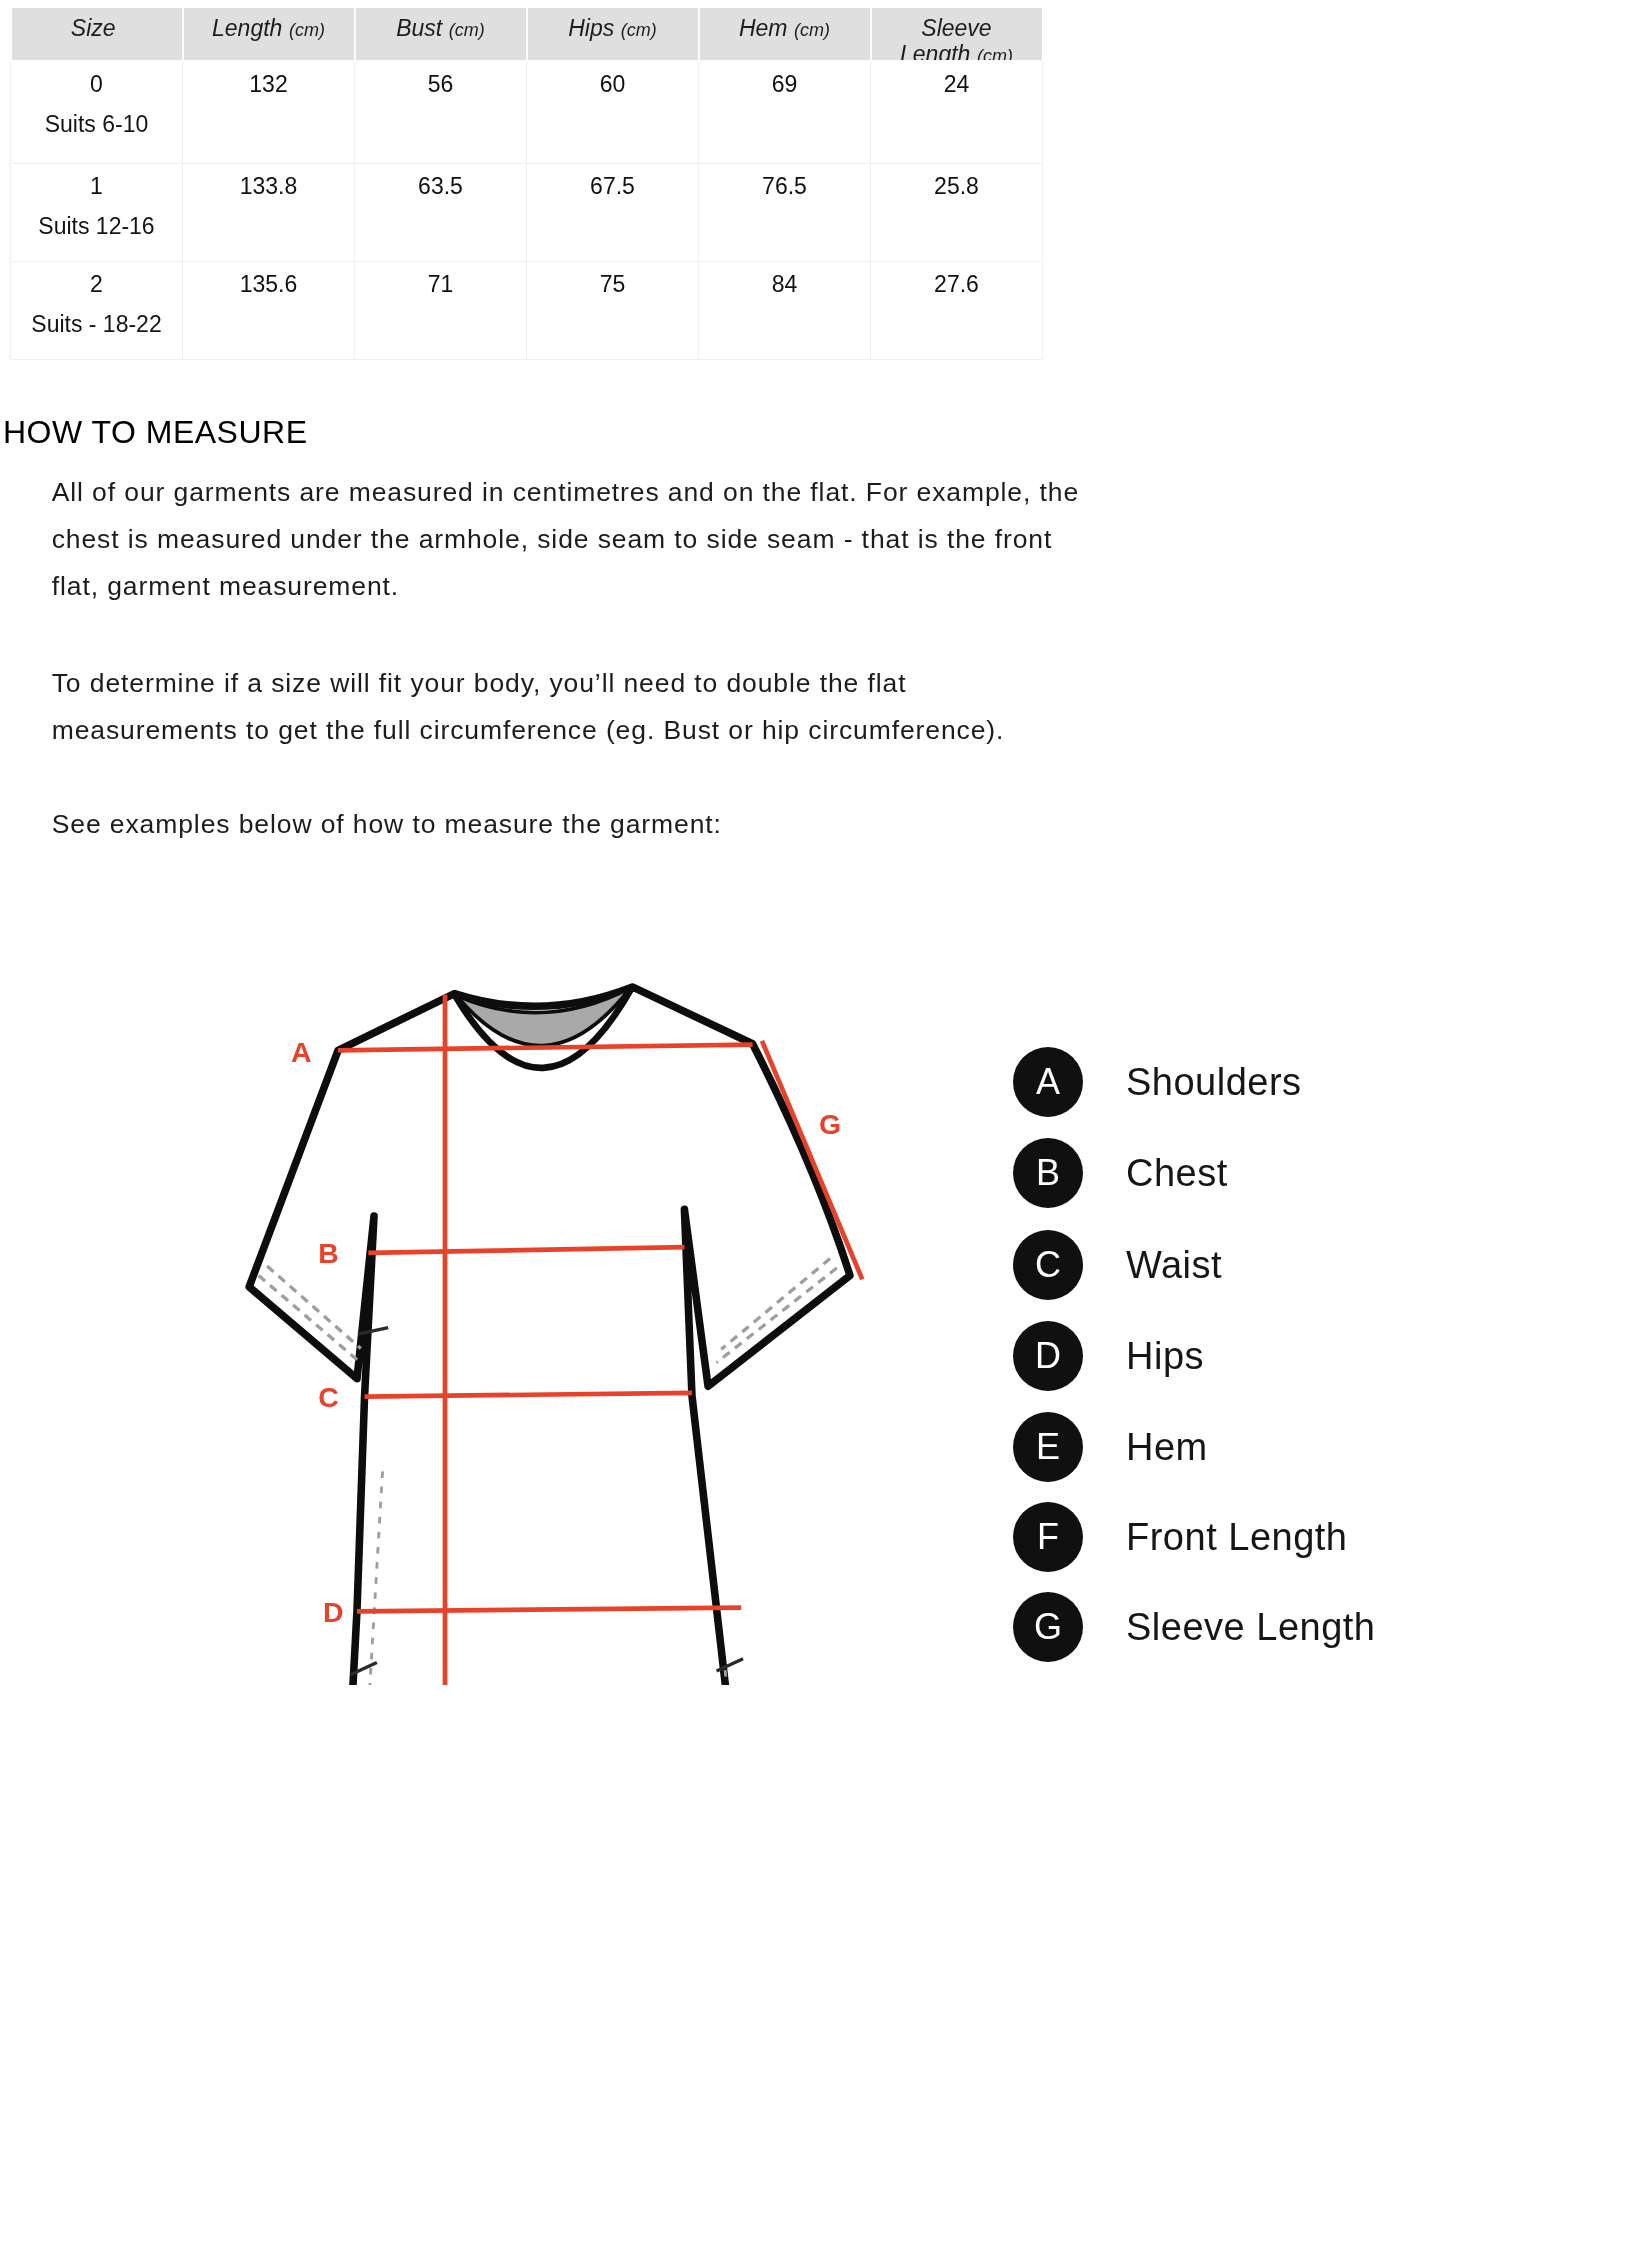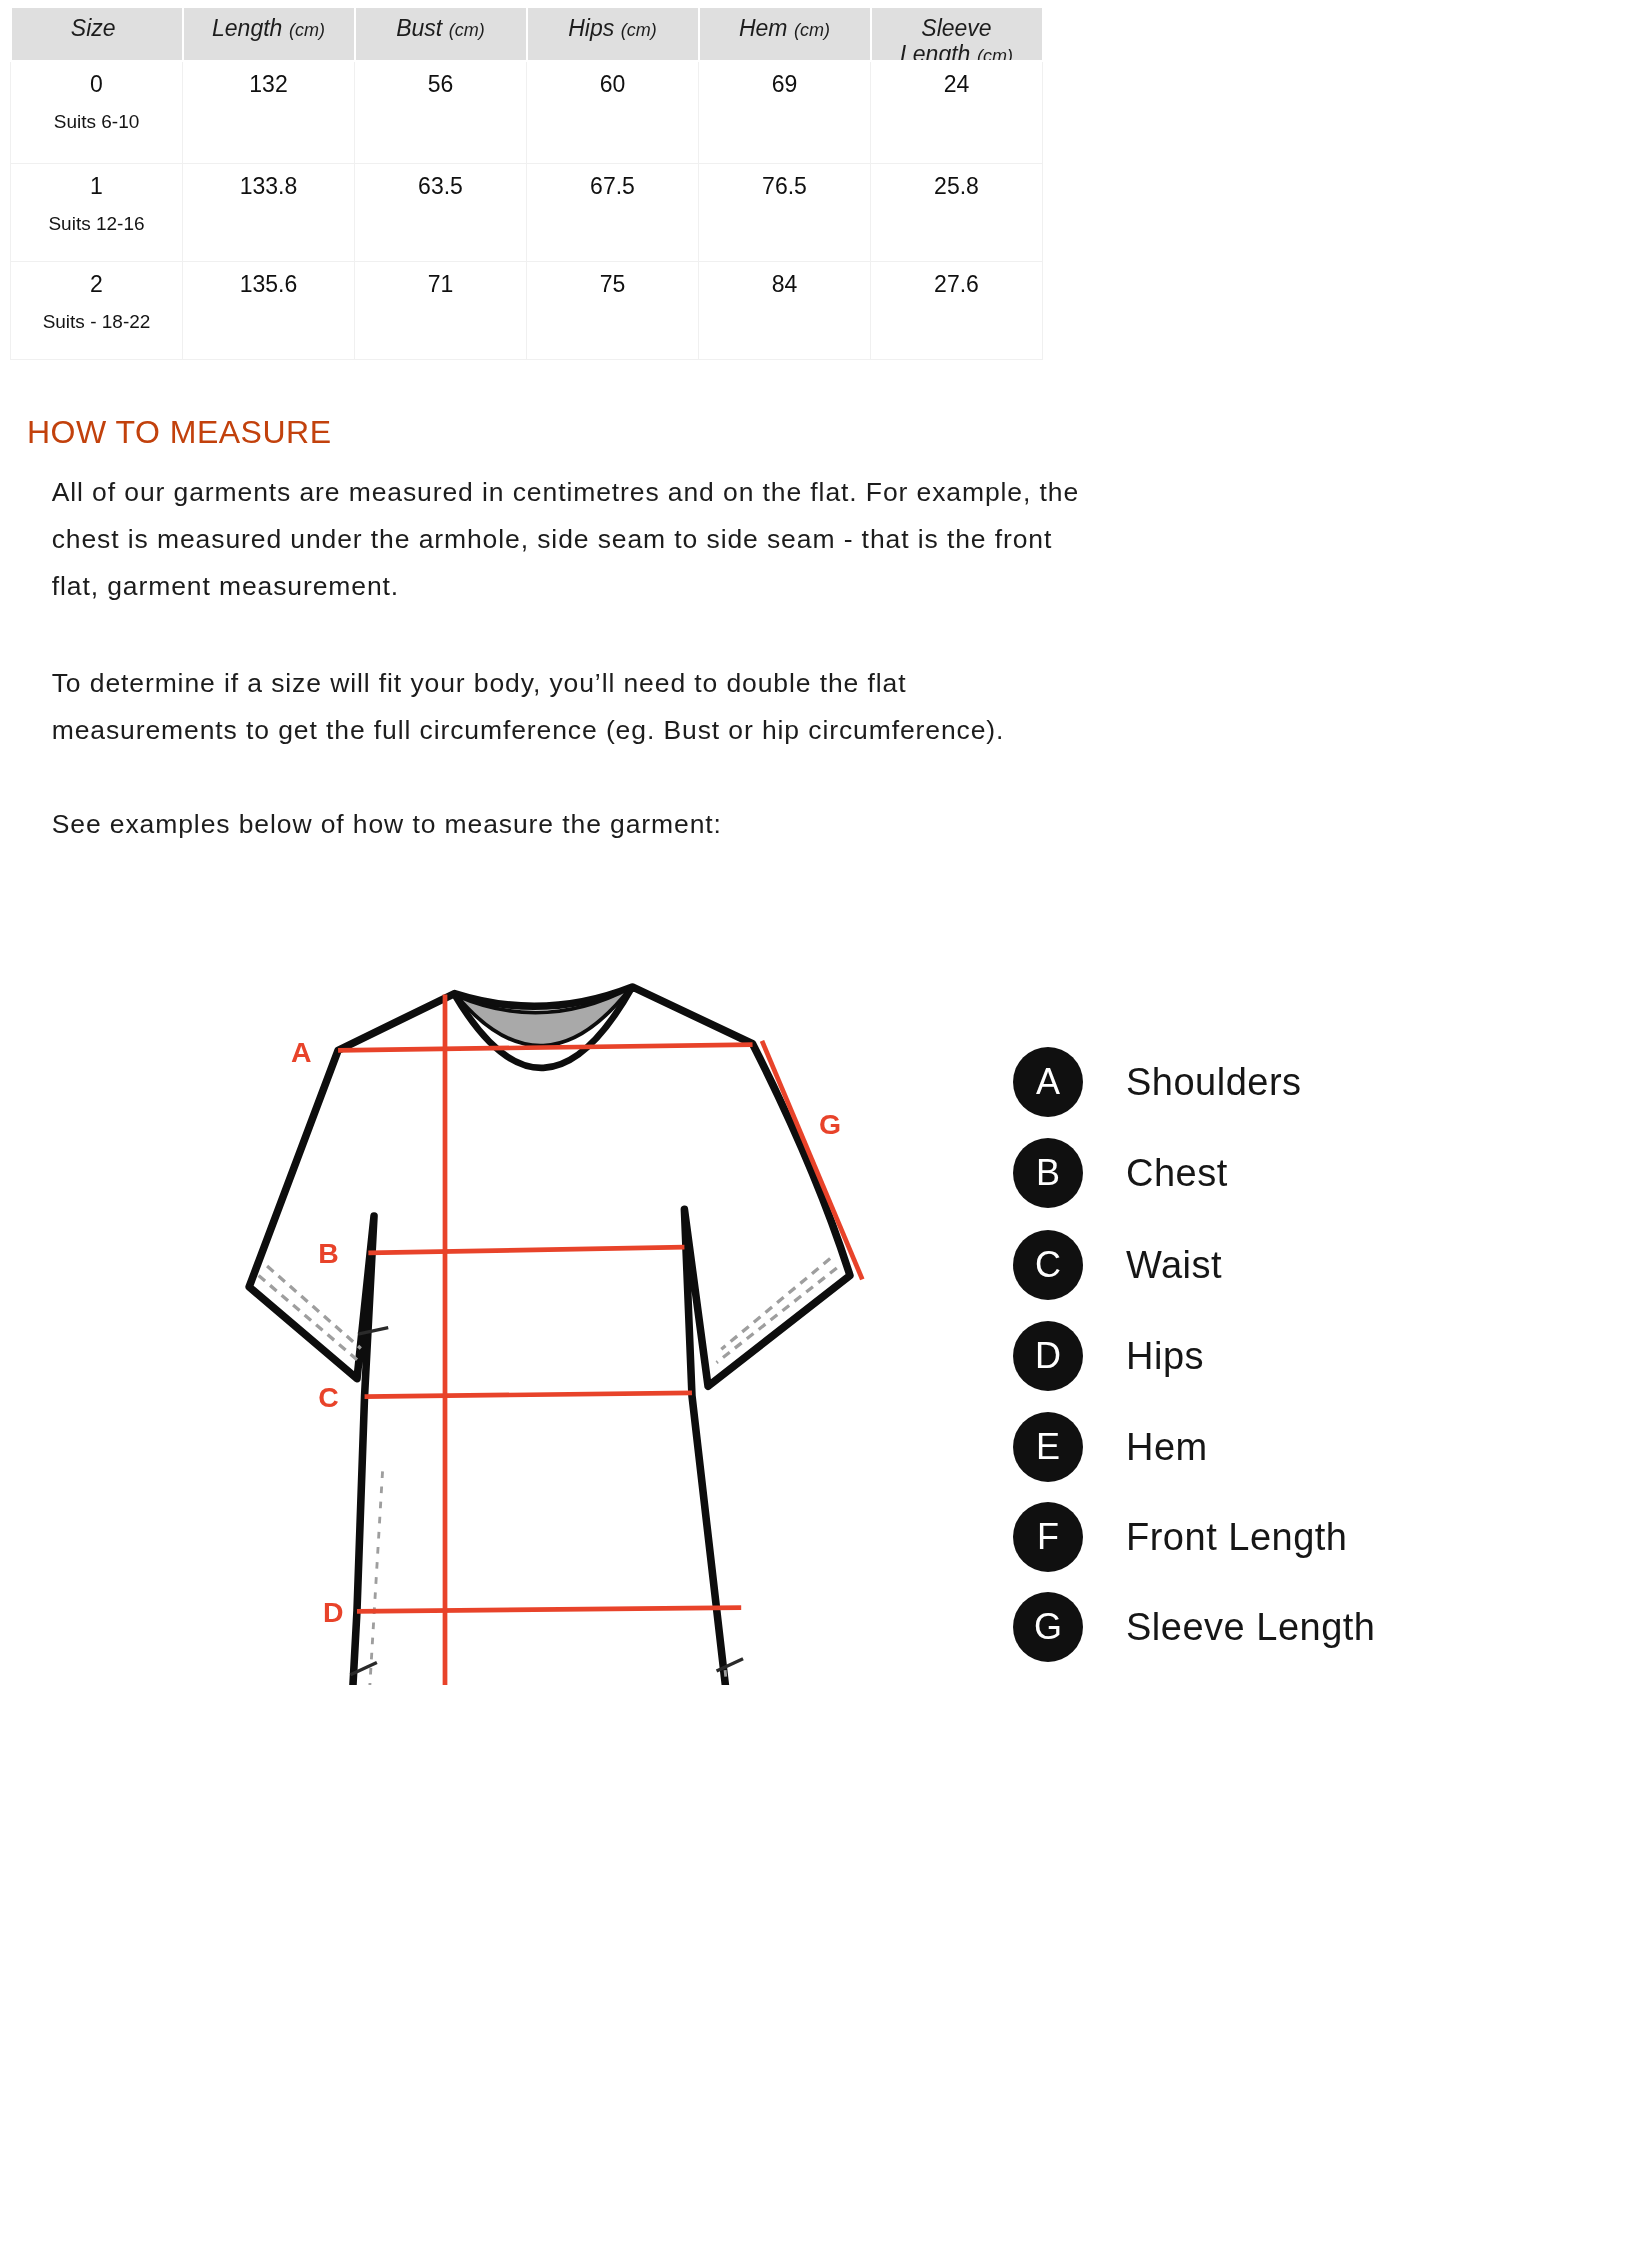--- a/index.html
+++ b/index.html
@@ -11,26 +11,26 @@
   table.size-table{border-collapse:collapse;table-layout:fixed;width:1030px;}
   table.size-table col{width:172px;}
   table.size-table th{background:#dfdfdf;border:2.8px solid #ffffff;font-style:italic;
       font-weight:normal;font-size:23px;color:#1d1d1d;padding:0;}
   .th-inner{height:44px;margin-top:8.5px;overflow:hidden;line-height:25.6px;text-align:center;}
   .th-unit{font-size:18px;margin-left:6.6px;}
   table.size-table td{border:1.9px solid #f0f0f0;vertical-align:top;text-align:center;
       padding:0;font-size:23px;color:#101010;}
   td.c-size .num{margin-top:8.5px;}
   td .val{margin-top:8.5px;text-align:center;}
-  td.c-size .suits{font-size:19px;margin-top:13.2px;color:#141414;}
+  td.c-size .suits{font-size:23px;margin-top:13.2px;color:#141414;}
   tr.r1 td{height:101px;} tr.r2 td{height:97px;} tr.r3 td{height:97px;}
 
   
-  .h2m-heading{position:absolute;left:27px;top:414px;font-size:32px;letter-spacing:0.5px;
-      color:#c2410c;white-space:nowrap;}
+  .h2m-heading{position:absolute;left:3px;top:414px;font-size:32px;letter-spacing:0.5px;
+      color:#000000;white-space:nowrap;}
   .para{position:absolute;left:5.7px;}
   .para .pline{height:47px;line-height:47px;font-size:26.5px;letter-spacing:0.9px;
       white-space:nowrap;color:#1c1c1c;margin-left:46px;}
   #p1{top:469px;} #p2{top:660px;} #p3{top:801px;}
 
   
   #garment-svg{position:absolute;left:0;top:0;width:1647px;height:2253px;}
   .marker-letter{font-family:"Liberation Sans",sans-serif;font-size:30px;font-weight:bold;}
 
   

